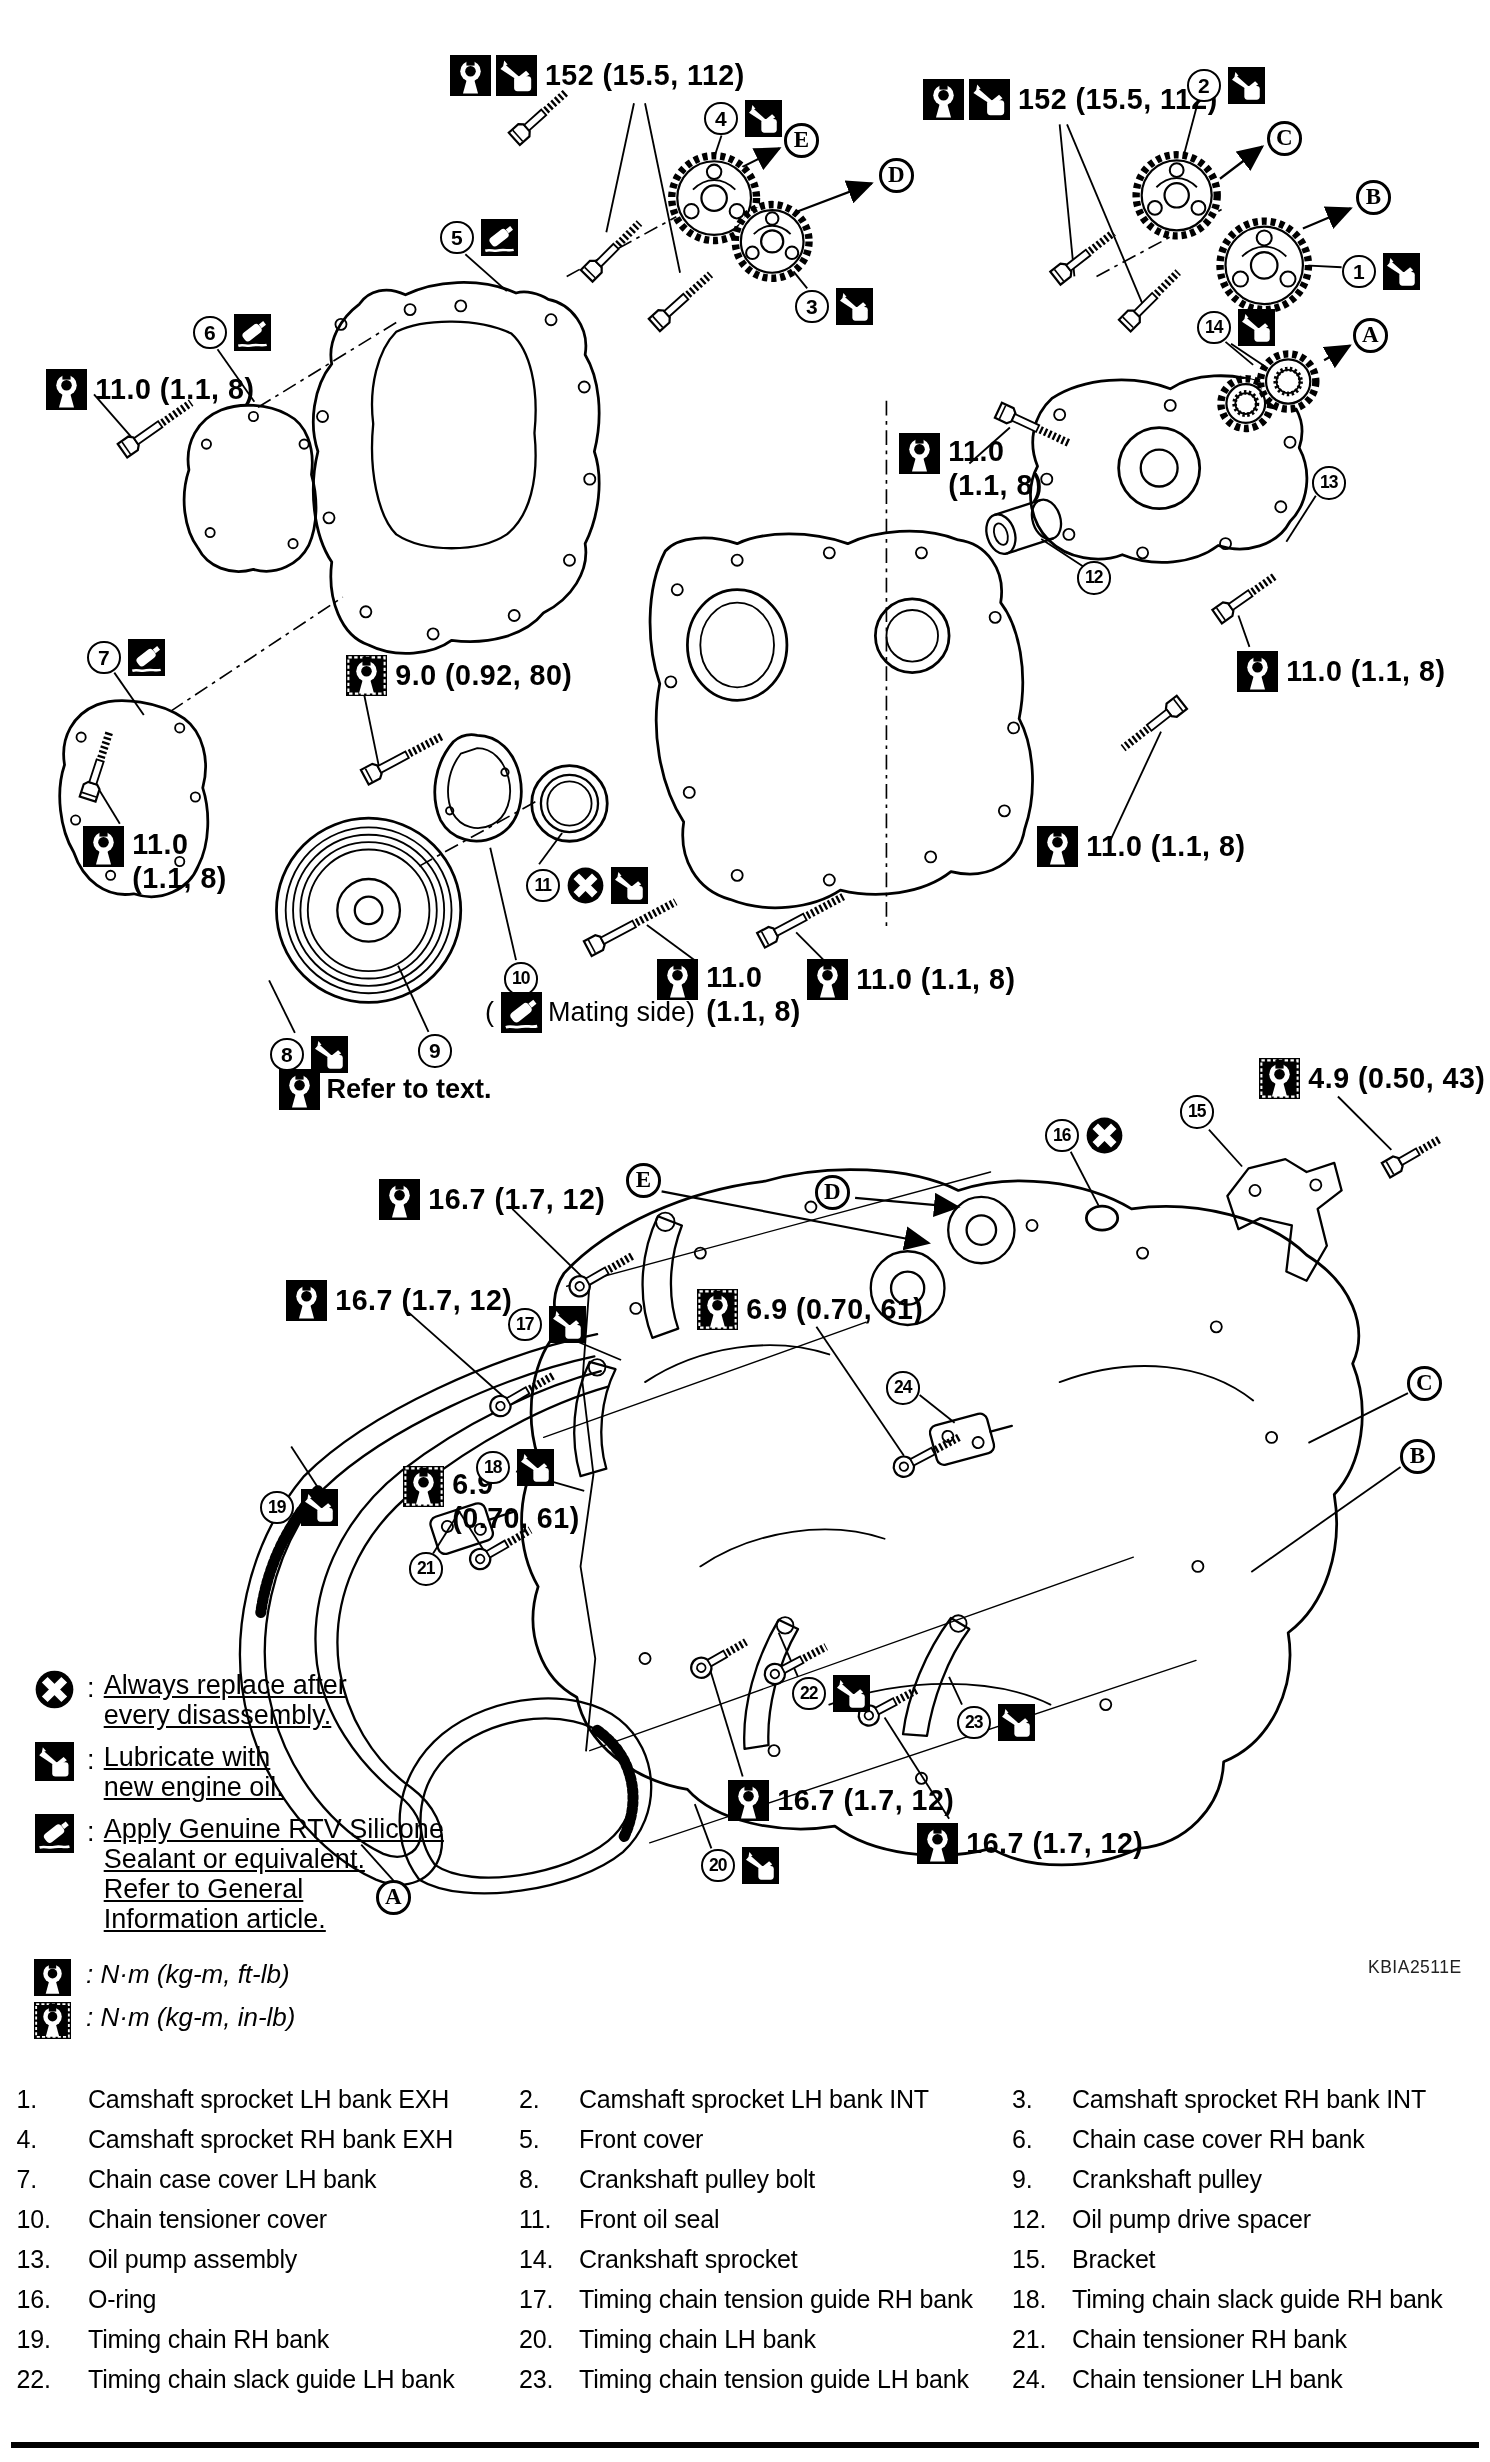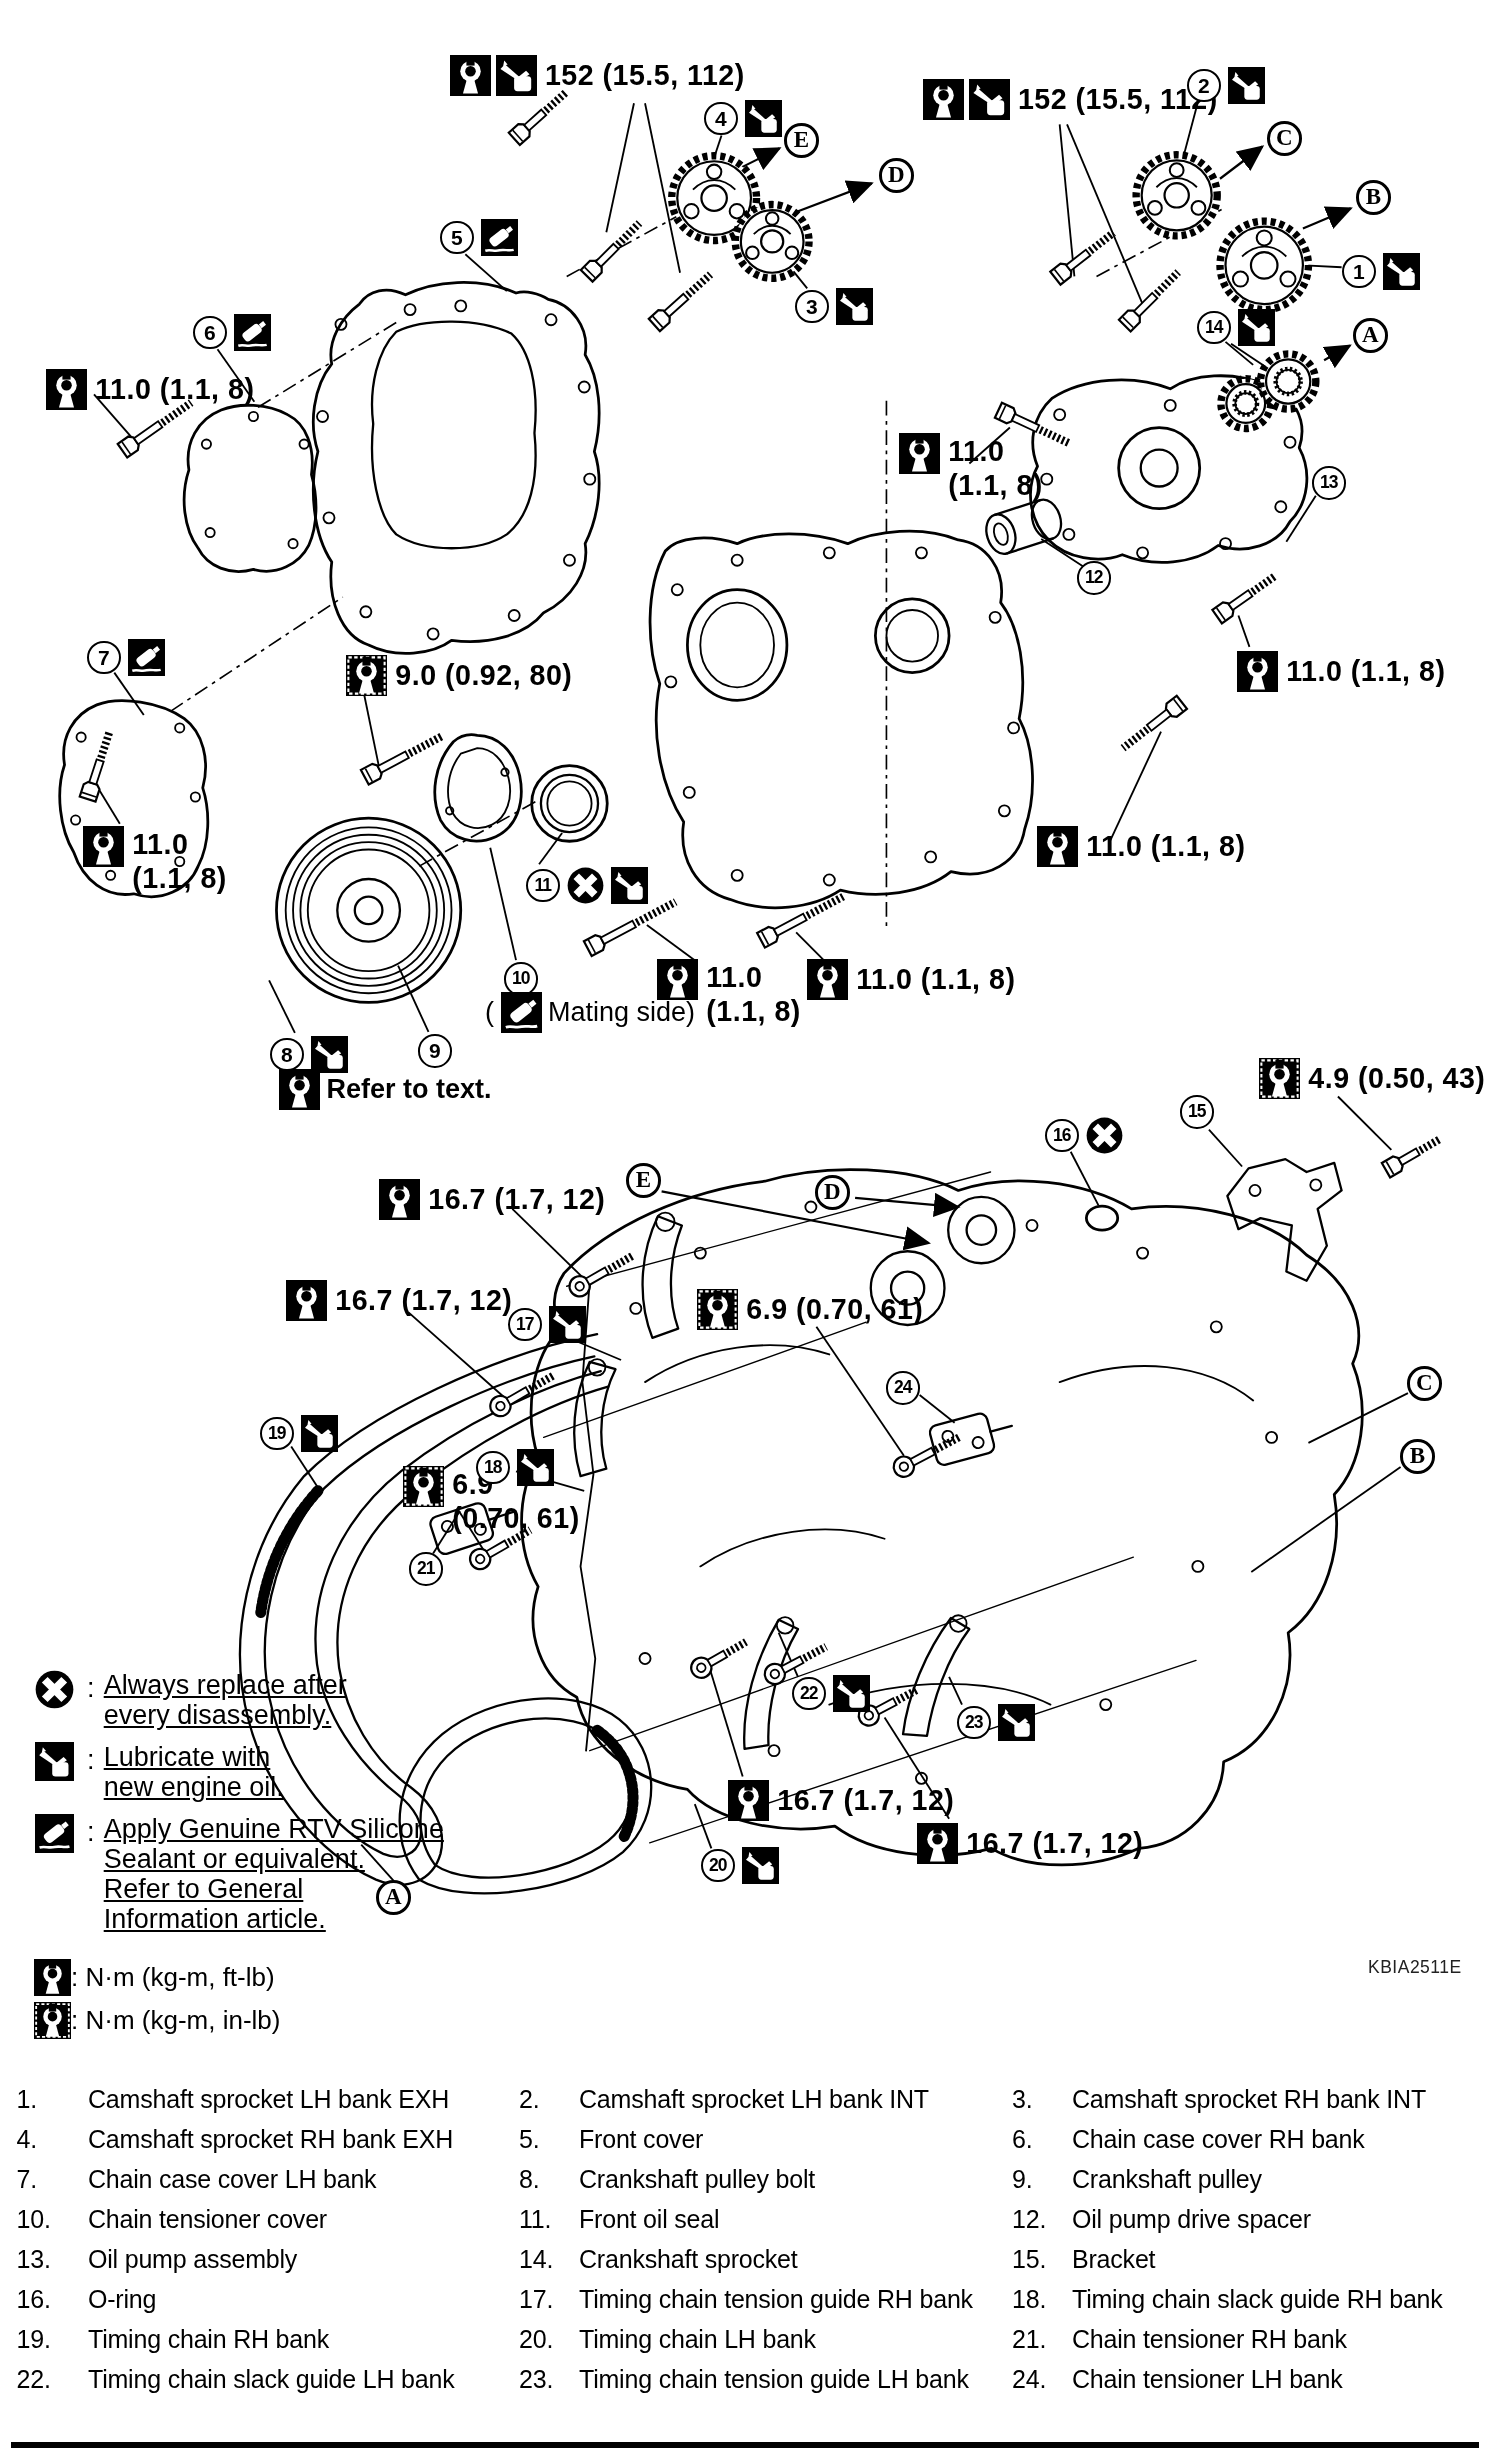--- a/index.html
+++ b/index.html
@@ -19,21 +19,21 @@
          font-family:"Liberation Serif",serif;font-weight:bold;font-size:23px;
          display:flex;align-items:center;justify-content:center;}
   .note{position:absolute;display:flex;align-items:center;gap:6.5px;font-size:27px;white-space:nowrap;}
   .note.bold{font-weight:bold;}
   .ic{display:block;flex:0 0 auto;}
   #symbol-legend{position:absolute;left:35px;top:1670px;z-index:2;}
   .leg-row{display:flex;align-items:flex-start;margin-bottom:12px;}
   .leg-colon{font-size:27px;line-height:37px;margin:0 9.2px 0 13px;}
   .leg-lines{font-size:27px;line-height:30px;text-decoration:underline;}
   #unit-legend{position:absolute;left:34px;top:1959px;z-index:2;}
-  .unit-row{display:flex;align-items:center;margin-bottom:5.5px;gap:0;}
+  .unit-row{display:flex;margin-bottom:5.5px;gap:15px;font-style:italic;}
   .unit-text{font-size:26px;}
   #diagram-code{position:absolute;left:1368px;top:1957px;font-size:17.5px;color:#222;
                 letter-spacing:0.5px;z-index:2;}
   #parts-table{position:absolute;left:0;top:2085px;width:1490px;z-index:2;}
   .prow{position:relative;height:40px;}
   .pcell{position:absolute;top:0;font-size:25px;letter-spacing:-0.2px;white-space:nowrap;}
   .pn1{left:16.6px;}  .pl1{left:88px;}
   .pn2{left:519px;} .pl2{left:579px;}
   .pn3{left:1012px;}.pl3{left:1072px;}
   #bottom-rule{position:absolute;left:11px;top:2442px;width:1468px;height:5.5px;background:#000;z-index:2;}
@@ -874,21 +874,21 @@
       <div class="marker" style="left: 476px; top: 1449px;">
         <div class="mcirc dbl">18</div>
         <svg class="ic" width="37" height="37" viewBox="0 0 24 24">
           <rect width="24" height="24" fill="#000"></rect>
           <path d="M2.6,8.2 L5.2,5.4 L13.4,12.6 L12,14.4 Z" fill="#fff"></path>
           <path d="M4.8,3.2 L6.8,5.6 L4.2,6.4 Z" fill="#fff"></path>
           <rect x="10.6" y="12.4" width="10" height="8.8" rx="2" fill="#fff"></rect>
           <path d="M13.2,12.8 L17.6,9.2 L19.6,11.2 L16.4,13.6 Z" fill="#fff"></path>
         </svg>
       </div>
-      <div class="marker" style="left: 260px; top: 1415px;">
+      <div class="marker" style="left: 260px; top: 1489px;">
         <div class="mcirc dbl">19</div>
         <svg class="ic" width="37" height="37" viewBox="0 0 24 24">
           <rect width="24" height="24" fill="#000"></rect>
           <path d="M2.6,8.2 L5.2,5.4 L13.4,12.6 L12,14.4 Z" fill="#fff"></path>
           <path d="M4.8,3.2 L6.8,5.6 L4.2,6.4 Z" fill="#fff"></path>
           <rect x="10.6" y="12.4" width="10" height="8.8" rx="2" fill="#fff"></rect>
           <path d="M13.2,12.8 L17.6,9.2 L19.6,11.2 L16.4,13.6 Z" fill="#fff"></path>
         </svg>
       </div>
       <div class="marker" style="left: 701px; top: 1847px;">

